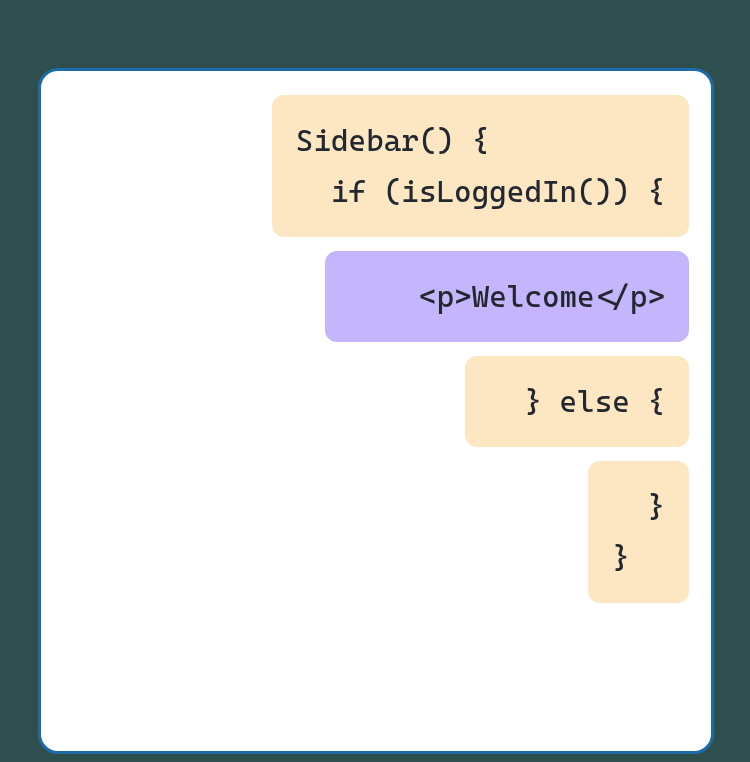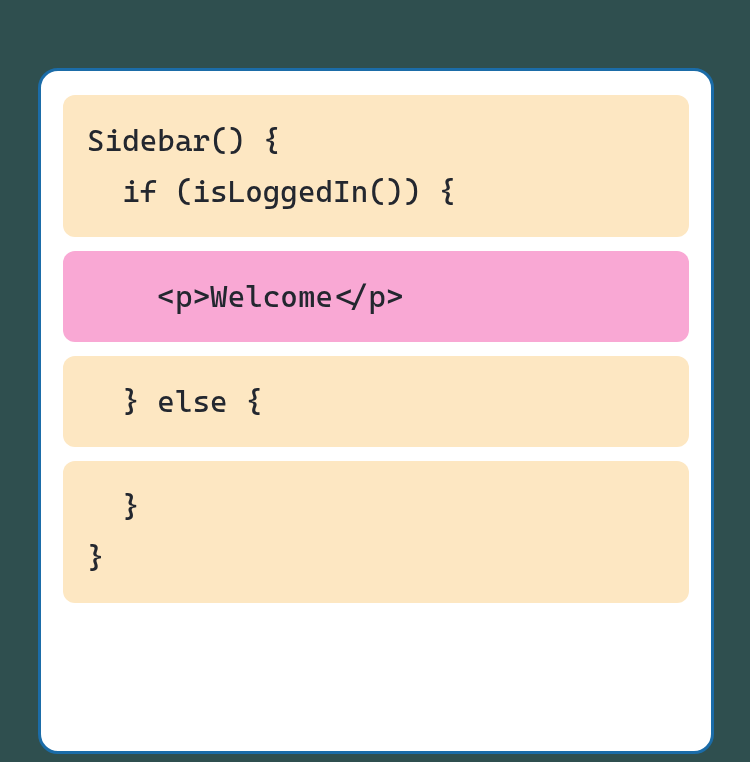--- a/index.html
+++ b/index.html
@@ -20,34 +20,35 @@
       left: 38px;
       width: 676px;
       height: 686px;
       background: #ffffff;
       border: 3px solid #1b6ca8;
       border-radius: 20px;
       padding: 24px 22px;
       display: flex;
       flex-direction: column;
       gap: 14px;
+      align-items: flex-end;
     }
     .block {
       border-radius: 12px;
       padding: 20px 24px;
       font-size: 30px;
       line-height: 1.7;
       color: #23272f;
       white-space: pre;
     }
     .block-js {
       background: #fde7c2;
     }
     .block-jsx {
-      background: #f9a8d4;
+      background: #c4b5fd;
     }
   </style>
 </head>
 <body>
 
 <div class="card">
   <div class="block block-js">Sidebar() {
   if (isLoggedIn()) {</div>
   <div class="block block-jsx">    &lt;p&gt;Welcome&lt;/p&gt;</div>
   <div class="block block-js">  } else {</div>

